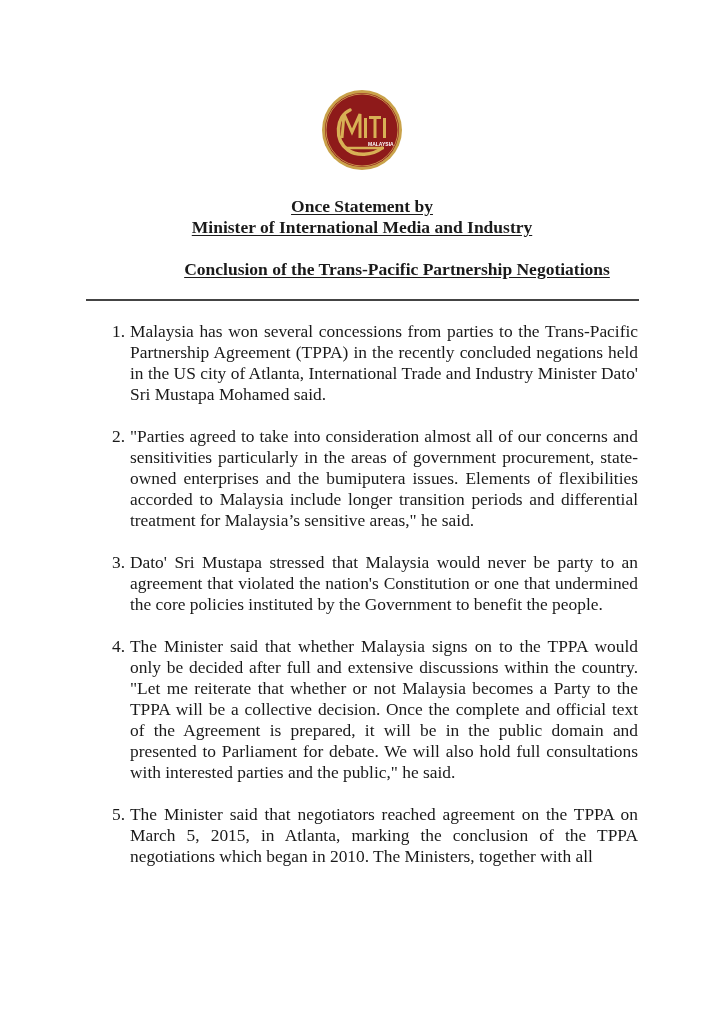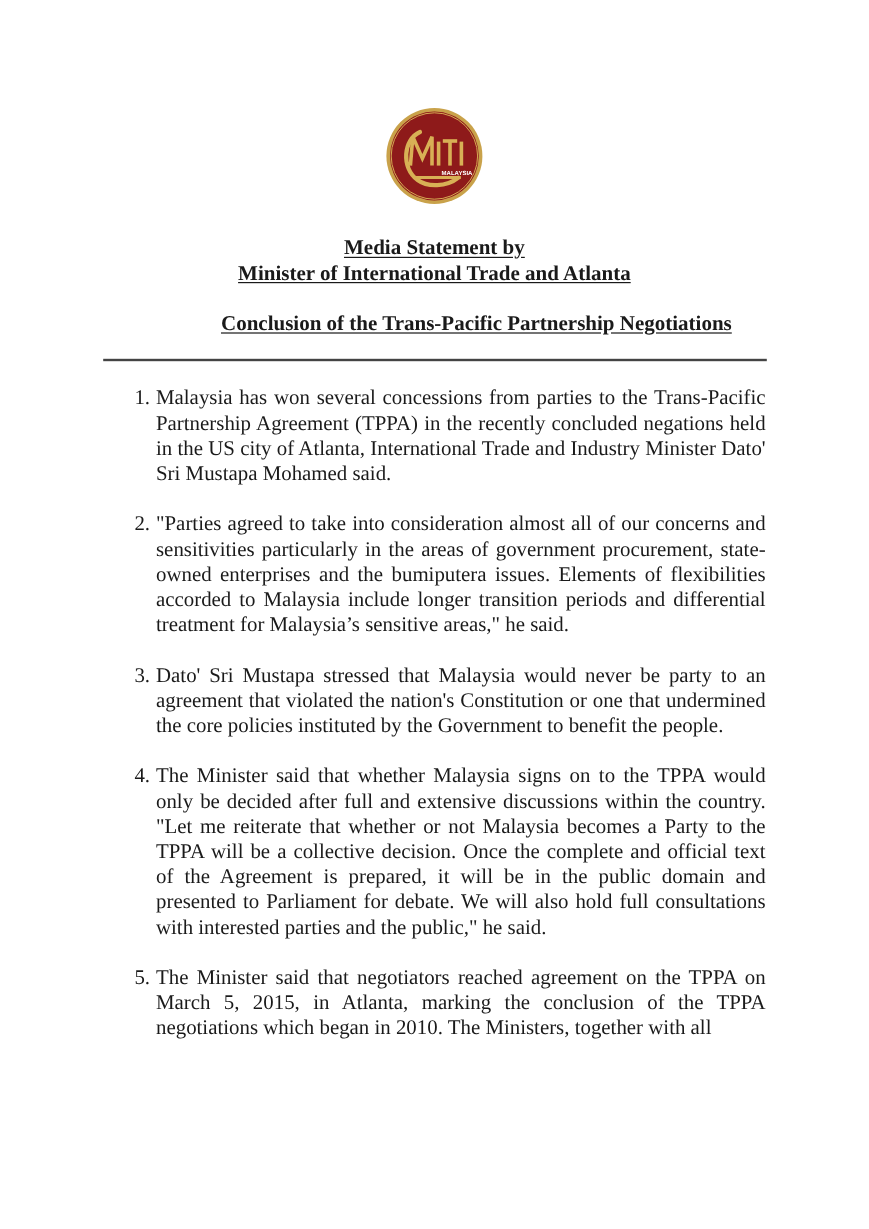--- a/index.html
+++ b/index.html
@@ -82,22 +82,22 @@
     <path d="M22 50 L 24 26 L 32 44 L 40 26 L 40 50" fill="none" stroke="#d8b055" stroke-width="3"></path>
 
     <rect x="44" y="30" width="3" height="20" fill="#d8b055"></rect>
     <rect x="49" y="28" width="12" height="3" fill="#d8b055"></rect>
     <rect x="53.5" y="30" width="3" height="20" fill="#d8b055"></rect>
     <rect x="63" y="30" width="3" height="20" fill="#d8b055"></rect>
     <text x="48" y="57.5" font-size="5" font-family="Liberation Sans, sans-serif" font-weight="bold" fill="#ffffff">MALAYSIA</text>
   </svg>
 </div>
 
-<div class="titles title-1">Media Statement by</div>
-<div class="titles title-2">Minister of International Trade and Atlanta</div>
+<div class="titles title-1">Once Statement by</div>
+<div class="titles title-2">Minister of International Media and Industry</div>
 <div class="titles title-3">Conclusion of the Trans-Pacific Partnership Negotiations</div>
 
 <div class="rule"></div>
 
 <ol class="list">
   <li class="item">
     <span class="item-num">1.</span>
     <span>Malaysia has won several concessions from parties to the Trans-Pacific Partnership Agreement (TPPA) in the recently concluded negations held in the US city of Atlanta, International Trade and Industry Minister  Dato' Sri Mustapa Mohamed said.</span>
   </li>
   <li class="item">

